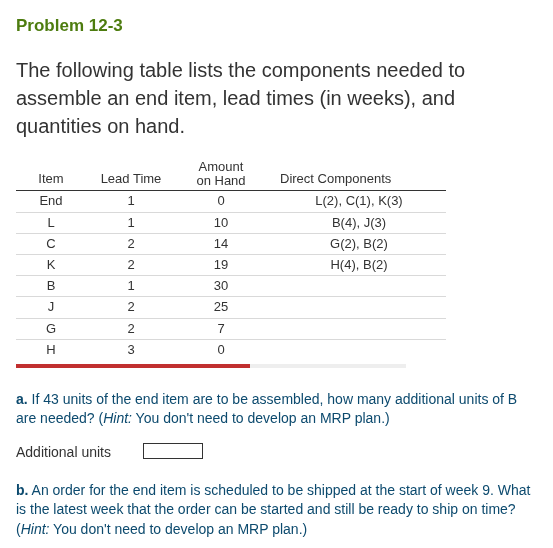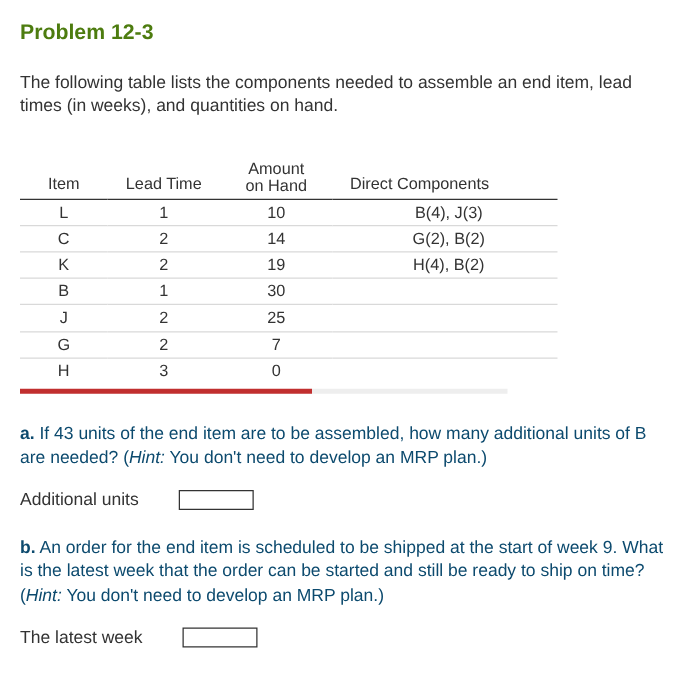--- a/index.html
+++ b/index.html
@@ -13,23 +13,23 @@
       font-size: 14px;
       line-height: 1.4;
     }
     .title {
       font-size: 17px;
       font-weight: bold;
       color: #4d7c0f;
       margin-bottom: 18px;
     }
     .intro {
-      font-size: 14px;
+      font-size: 20px;
       color: #333;
-      margin-bottom: 31px;
+      margin-bottom: 18px;
     }
     table.data {
       border-collapse: collapse;
       font-family: Liberation Sans, sans-serif;
       font-size: 13px;
       margin-bottom: 4px;
     }
     table.data th {
       font-weight: normal;
       text-align: center;
@@ -58,21 +58,21 @@
     }
     .question {
       font-size: 14px;
       color: #0c4a6e;
       margin-bottom: 14px;
     }
     .question .part-label { font-weight: bold; }
     .question em { font-style: italic; }
     .answer-row {
       display: flex;
-      align-items: center;
+      align-items: flex-start;
       gap: 32px;
       margin-bottom: 18px;
       font-size: 14px;
     }
     .answer-row input {
       width: 60px;
       height: 16px;
       border: 1px solid #333;
       background: #fff;
       padding: 0 2px;
@@ -95,20 +95,26 @@
       <th>
         <div class="amount-header">
           <div>Amount</div>
           <div>on Hand</div>
         </div>
       </th>
       <th class="dc">Direct Components</th>
     </tr>
   </thead>
   <tbody>
+      <tr>
+        <td class="item">End</td>
+        <td class="lt">1</td>
+        <td class="amt">0</td>
+        <td class="dc">L(2), C(1), K(3)</td>
+      </tr>
       <tr>
         <td class="item">L</td>
         <td class="lt">1</td>
         <td class="amt">10</td>
         <td class="dc">B(4), J(3)</td>
       </tr>
       <tr>
         <td class="item">C</td>
         <td class="lt">2</td>
         <td class="amt">14</td>

